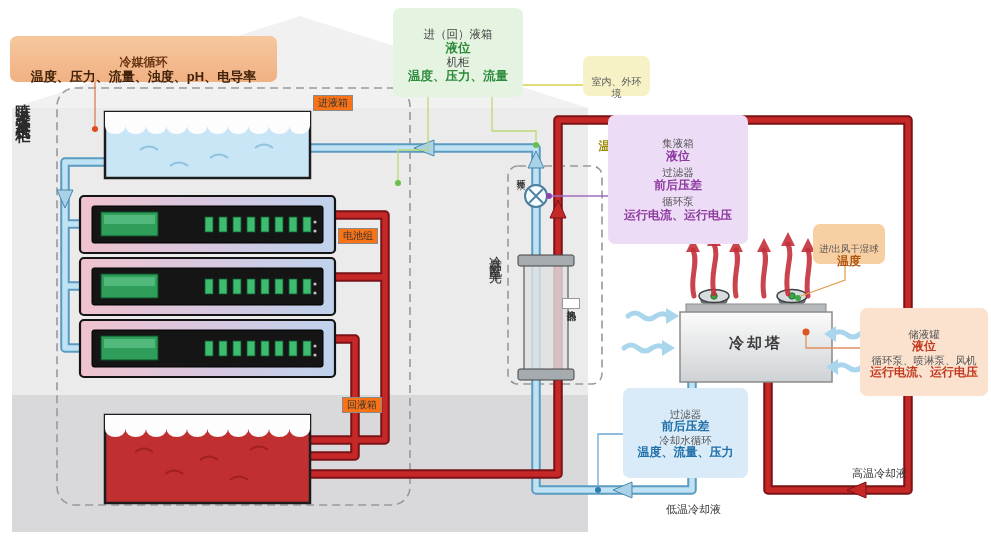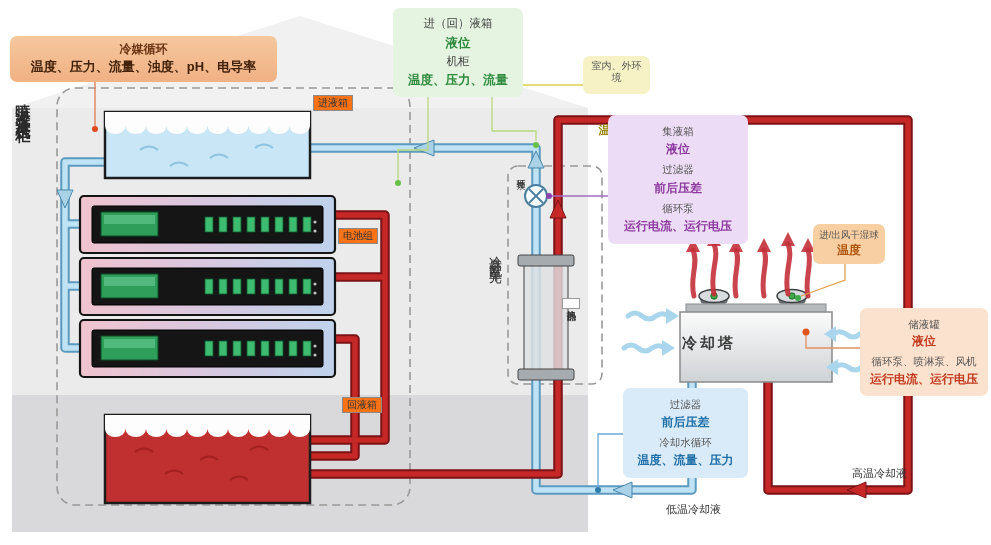--- a/index.html
+++ b/index.html
@@ -2,21 +2,21 @@
 <html><head>
 <meta charset="utf-8">
 <style>
   * { margin:0; padding:0; box-sizing:border-box; }
   html,body { background:#fff; font-family:"Liberation Sans","DejaVu Sans",sans-serif; }
   #stage { position:relative; width:991px; height:545px; background:#fff; overflow:hidden; }
   #stage svg { position:absolute; left:0; top:0; }
 
   
   .ann { position:absolute; border-radius:7px; display:flex; flex-direction:column;
-         align-items:center; justify-content:space-evenly; padding:4px 4px;
+         align-items:center; justify-content:space-evenly; padding:20px 4px;
          text-align:center; line-height:1.15; z-index:5; }
   .ann-t { font-size:11px; color:#555; }
   .ann-v { font-size:12px; font-weight:bold; }
 
   .ann.refrigerant { left:10px; top:36px; width:267px; height:46px;
         background:linear-gradient(180deg,#f6c89e,#f0b183); }
   .refrigerant .ann-t { font-size:12px; color:#6b3413; font-weight:bold; }
   .refrigerant .ann-v { font-size:13px; color:#42220a; }
 
   .ann.tankcab { left:393px; top:8px; width:130px; height:89px; background:#e4f4e1; }
@@ -52,21 +52,21 @@
 
   
   .vlabel { position:absolute; writing-mode:vertical-rl; text-orientation:upright;
             color:#2a2a2a; white-space:nowrap; z-index:4; }
   .vlabel.cabinet { left:13px;  top:92px;  font-size:15px; font-weight:bold; letter-spacing:4px; }
   .vlabel.cdu     { left:486px; top:246px; font-size:13px; letter-spacing:3px; color:#333; }
   .vlabel.pump    { left:514px; top:172px; font-size:9px;  letter-spacing:1px; color:#333; }
   .vlabel.hx      { left:562px; top:298px; font-size:10px; background:#fff;
                     border:1px solid #999; padding:3px 1px; letter-spacing:1px; }
 
-  .tower-label { position:absolute; left:682px; top:334px; width:148px; 
+  .tower-label { position:absolute; left:682px; top:334px; width:148px; text-align:center;
                  font-size:15px; font-weight:bold; color:#3c3c3c; letter-spacing:3px; z-index:4; }
 
   .pipe-label { position:absolute; font-size:11px; color:#333; z-index:4; }
   .pipe-label.hot  { left:852px; top:466px; }
   .pipe-label.cold { left:666px; top:502px; }
 </style>
 </head>
 <body>
 
 <div id="stage">

